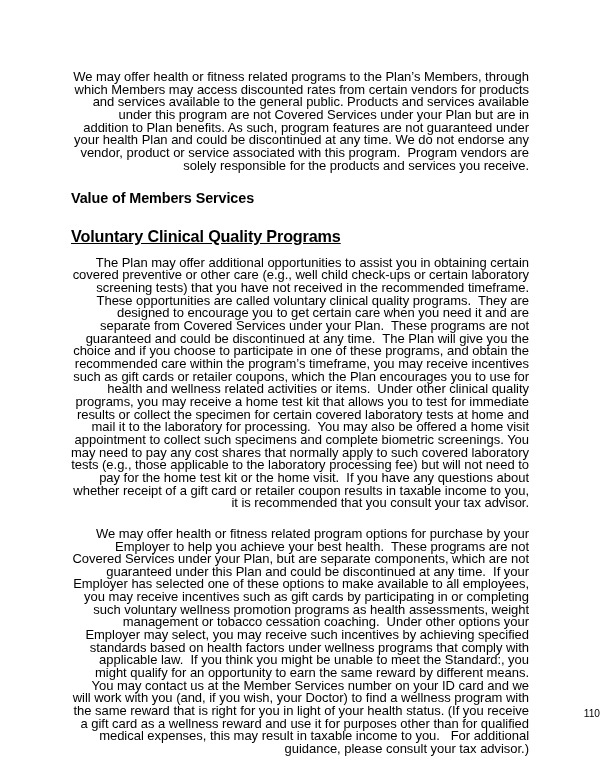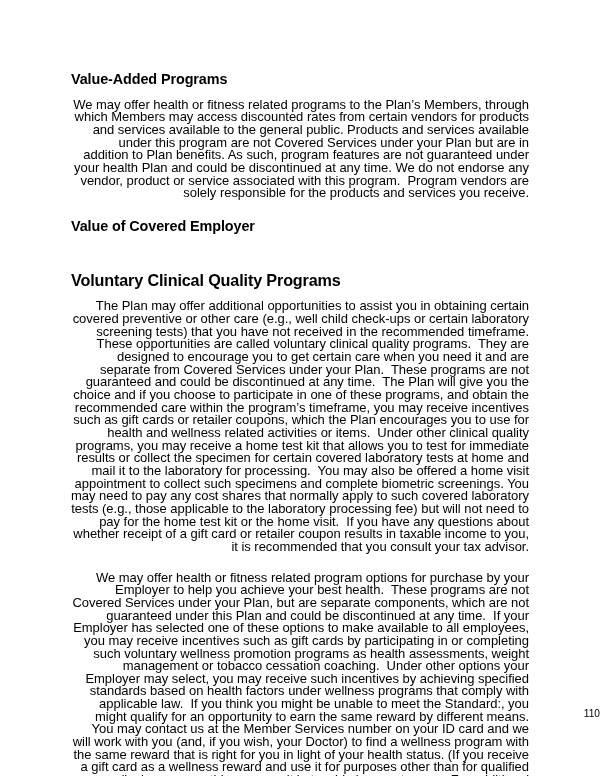--- a/index.html
+++ b/index.html
@@ -30,21 +30,22 @@
     font-weight: bold;
     line-height: 1.16;
     margin: 0 0 11px 0;
     letter-spacing: -0.1px;
   }
   h1.sec-heading.big {
     font-size: 16.2px;
     letter-spacing: -0.15px;
   }
   h1.sec-heading.spaced-top {
-    margin-top: 36px;
+    margin-top: 20px;
+    text-decoration: underline;
   }
   p.body-text {
     font-size: 13px;
     line-height: 12.65px;
     margin: 0 0 18px 0;
     text-align: right;
     white-space: pre-wrap;
     letter-spacing: -0.03px;
   }
   p.body-text.tight {
@@ -59,24 +60,23 @@
     font-size: 10.2px;
     line-height: 12px;
   }
 </style>
 </head>
 <body>
 
 <div class="page">
   <div class="content">
 
-    <h1 class="sec-heading">Value-Added Programs</h1>
     <p class="body-text">We may offer health or fitness related programs to the Plan’s Members, through which Members may access discounted rates from certain vendors for products and services available to the general public. Products and services available under this program are not Covered Services under your Plan but are in addition to Plan benefits. As such, program features are not guaranteed under your health Plan and could be discontinued at any time. We do not endorse any vendor, product or service associated with this program.  Program vendors are solely responsible for the products and services you receive.</p>
 
-    <h1 class="sec-heading">Value of Covered Employer</h1>
+    <h1 class="sec-heading">Value of Members Services</h1>
 
     <h1 class="sec-heading big spaced-top">Voluntary Clinical Quality Programs</h1>
     <p class="body-text">The Plan may offer additional opportunities to assist you in obtaining certain covered preventive or other care (e.g., well child check-ups or certain laboratory screening tests) that you have not received in the recommended timeframe.  These opportunities are called voluntary clinical quality programs.  They are designed to encourage you to get certain care when you need it and are separate from Covered Services under your Plan.  These programs are not guaranteed and could be discontinued at any time.  The Plan will give you the choice and if you choose to participate in one of these programs, and obtain the recommended care within the program’s timeframe, you may receive incentives such as gift cards or retailer coupons, which the Plan encourages you to use for health and wellness related activities or items.  Under other clinical quality programs, you may receive a home test kit that allows you to test for immediate results or collect the specimen for certain covered laboratory tests at home and mail it to the laboratory for processing.  You may also be offered a home visit appointment to collect such specimens and complete biometric screenings. You may need to pay any cost shares that normally apply to such covered laboratory tests (e.g., those applicable to the laboratory processing fee) but will not need to pay for the home test kit or the home visit.  If you have any questions about whether receipt of a gift card or retailer coupon results in taxable income to you, it is recommended that you consult your tax advisor.</p>
 
     <p class="body-text">We may offer health or fitness related program options for purchase by your Employer to help you achieve your best health.  These programs are not Covered Services under your Plan, but are separate components, which are not guaranteed under this Plan and could be discontinued at any time.  If your Employer has selected one of these options to make available to all employees, you may receive incentives such as gift cards by participating in or completing such voluntary wellness promotion programs as health assessments, weight management or tobacco cessation coaching.  Under other options your Employer may select, you may receive such incentives by achieving specified standards based on health factors under wellness programs that comply with applicable law.  If you think you might be unable to meet the Standard:, you might qualify for an opportunity to earn the same reward by different means.  You may contact us at the Member Services number on your ID card and we will work with you (and, if you wish, your Doctor) to find a wellness program with the same reward that is right for you in light of your health status. (If you receive a gift card as a wellness reward and use it for purposes other than for qualified medical expenses, this may result in taxable income to you.   For additional guidance, please consult your tax advisor.)</p>
 
     <h1 class="sec-heading">Waiver</h1>
 
   </div>
 

